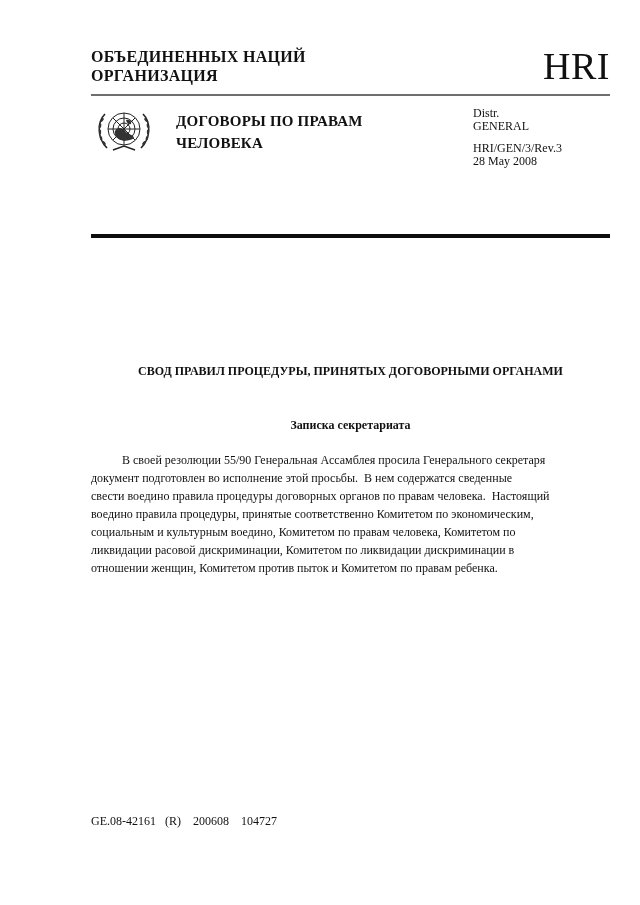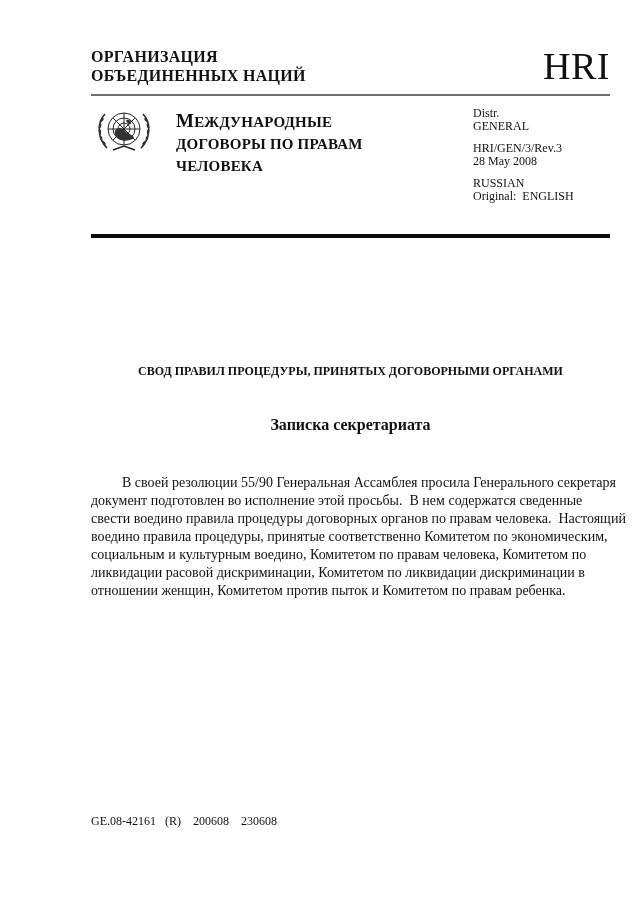--- a/index.html
+++ b/index.html
@@ -89,52 +89,51 @@
       text-align: center;
       font-size: 12px;
       font-weight: bold;
       line-height: 18px;
     }
     .subtitle {
       left: 91px;
       width: 519px;
       top: 416px;
       text-align: center;
-      font-size: 16px;
+      font-size: 12px;
       font-weight: bold;
       line-height: 18px;
     }
 
     
     .body-para {
       left: 91px;
       top: 451px;
       width: 500px;
-      font-size: 14px;
+      font-size: 12px;
       line-height: 18px;
-      margin-top: 23px;
     }
     .body-para div { white-space: nowrap; }
     .body-para .indent { padding-left: 31px; }
 
     
     .footer-code {
       left: 91px;
       top: 814px;
       font-size: 12px;
       line-height: 14px;
       white-space: pre;
     }
   </style>
 </head>
 <body>
 
 <div class="abs org-name">
+  <div>ОБЪЕДИНЕННЫХ НАЦИЙ</div>
   <div>ОРГАНИЗАЦИЯ</div>
-  <div>ОБЪЕДИНЕННЫХ НАЦИЙ</div>
 </div>
 <div class="abs symbol-big">HRI</div>
 
 <div class="abs rule-top"></div>
 
 <div class="abs emblem">
   <svg width="62" height="52" viewBox="0 0 62 52" xmlns="http://www.w3.org/2000/svg">
 
     <g fill="none" stroke="#222" stroke-width="1.6">
       <path d="M12 10 C4 18, 4 34, 14 44"></path>
@@ -162,51 +161,46 @@
       <line x1="15" y1="25" x2="47" y2="25"></line>
       <line x1="20" y1="14" x2="42" y2="36"></line>
       <line x1="42" y1="14" x2="20" y2="36"></line>
     </g>
     <path d="M22 27 C25 22, 30 24, 33 28 C36 31, 40 30, 41 34 C37 37, 30 38, 26 35 C23 33, 21 30, 22 27 Z" fill="#333"></path>
     <path d="M33 16 C36 15, 39 17, 38 20 C36 21, 34 20, 33 16 Z" fill="#333"></path>
   </svg>
 </div>
 
 <div class="abs treaty-title">
-  <div><span class="first">М</span><span>ЕЖДУНАРОДНЫЕ</span></div>
   <div>ДОГОВОРЫ ПО ПРАВАМ</div>
   <div>ЧЕЛОВЕКА</div>
 </div>
 
 <div class="abs distr">
   <div class="grp">
     <div>Distr.</div>
     <div>GENERAL</div>
   </div>
   <div class="grp">
     <div>HRI/GEN/3/Rev.3</div>
     <div>28 May 2008</div>
   </div>
-  <div class="grp">
-    <div>RUSSIAN</div>
-    <div style="white-space:pre;">Original:  ENGLISH</div>
-  </div>
 </div>
 
 <div class="abs rule-bottom"></div>
 
 <div class="abs main-title">
   <div>СВОД ПРАВИЛ ПРОЦЕДУРЫ, ПРИНЯТЫХ ДОГОВОРНЫМИ ОРГАНАМИ</div>
 </div>
 
 <div class="abs subtitle">Записка секретариата</div>
 
 <div class="abs body-para">
   <div class="indent">В своей резолюции 55/90 Генеральная Ассамблея просила Генерального секретаря</div>
   <div style="white-space:pre;">документ подготовлен во исполнение этой просьбы.  В нем содержатся сведенные</div>
   <div style="white-space:pre;">свести воедино правила процедуры договорных органов по правам человека.  Настоящий</div>
   <div>воедино правила процедуры, принятые соответственно Комитетом по экономическим,</div>
   <div>социальным и культурным воедино, Комитетом по правам человека, Комитетом по</div>
   <div>ликвидации расовой дискриминации, Комитетом по ликвидации дискриминации в</div>
   <div>отношении женщин, Комитетом против пыток и Комитетом по правам ребенка.</div>
 </div>
 
-<div class="abs footer-code">GE.08-42161   (R)    200608    230608</div>
+<div class="abs footer-code">GE.08-42161   (R)    200608    104727</div>
 
 </body></html>

